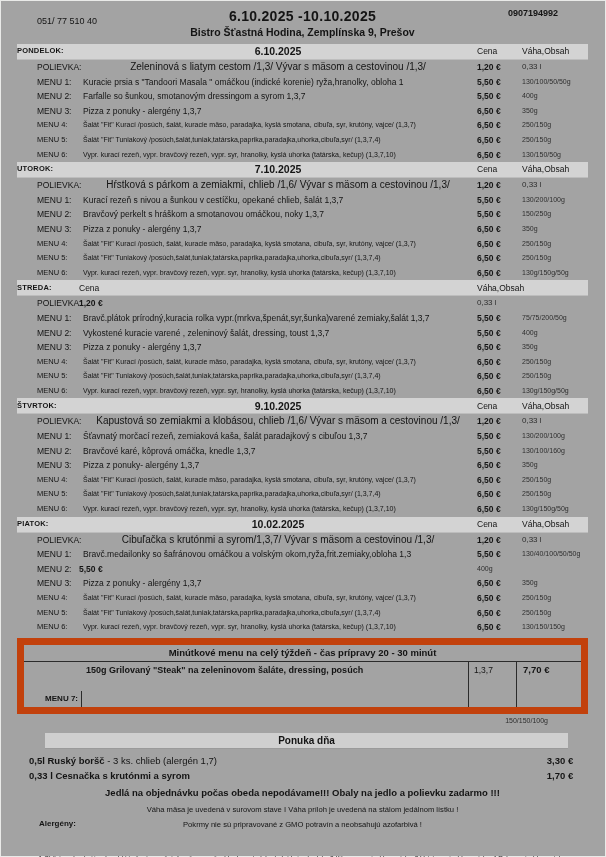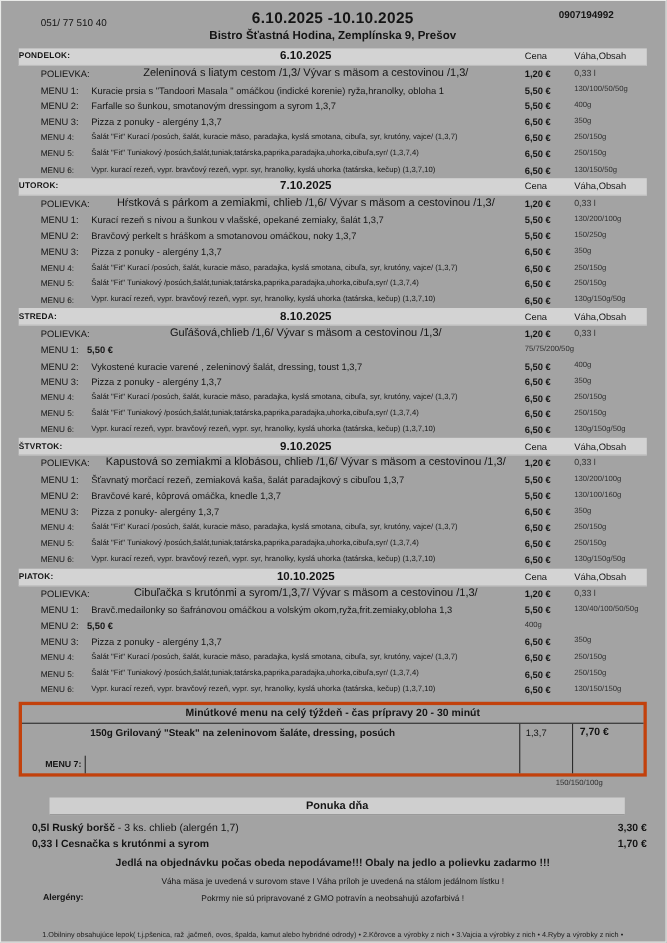--- a/index.html
+++ b/index.html
@@ -32,40 +32,40 @@
   .label{font-size:8.5px;padding-left:8px;white-space:nowrap;}
   .item .label{padding-left:20px;}
   .item.small .label{font-size:7.5px;}
   .desc{font-size:8.5px;white-space:nowrap;overflow:visible;padding-left:4px;}
   .center .desc{text-align:center;font-size:10px;padding-left:0;}
   .item.small .desc{font-size:7px;}
   .price{font-size:8.5px;font-weight:bold;white-space:nowrap;}
   .weight{font-size:7px;color:#2e2e2e;white-space:nowrap;}
   .center .weight{font-size:8px;}
   
-  .minute-box{border:3px solid #c2410c;margin-top:3px;}
+  .minute-box{border:7px solid #c2410c;margin-top:3px;}
   .minute-title{
     text-align:center;font-weight:bold;font-size:9.5px;line-height:16px;
     border-bottom:1.5px solid #2b2b2b;
   }
   .minute-row{display:grid;grid-template-columns:58px 1fr 48px 64px;line-height:16px;}
   .minute-label{font-size:8px;font-weight:bold;text-align:right;padding-right:3px;border-right:1px solid #2b2b2b;margin-top:29px;}
   .minute-desc{font-size:9px;font-weight:bold;padding-left:4px;border-right:1px solid #2b2b2b;}
   .minute-alg{font-size:8.5px;padding-left:5px;border-right:1px solid #2b2b2b;}
   .minute-price{font-size:9.5px;font-weight:bold;padding-left:6px;}
   .minute-weight{text-align:right;font-size:7px;padding-right:40px;line-height:13px;color:#2e2e2e;}
   
   .offer-bar{
     background:#cfcfcf;text-align:center;font-weight:bold;font-size:10px;
     line-height:15px;margin:6px 20px 4px 28px;border-bottom:1px solid #9a9a9a;
   }
   .offer-item{display:grid;grid-template-columns:1fr 70px;line-height:15px;padding-left:12px;}
   .offer-text{font-size:9.5px;}
   .offer-text b{font-weight:bold;}
-  .offer-price{font-weight:bold;font-size:9.5px;text-align:right;padding-left:14px;}
+  .offer-price{font-weight:bold;font-size:9.5px;text-align:center;padding-left:14px;}
   .note-strong{text-align:center;font-weight:bold;font-size:9.5px;line-height:16px;margin-top:2px;}
   .note-small{text-align:center;font-size:7.6px;line-height:12px;margin-top:3px;}
   .gmo-row{position:relative;margin-top:2px;}
   .allergens-label{position:absolute;left:22px;top:0;font-weight:bold;font-size:8px;}
   
   .footnote{
     margin:22px 8px 0 8px;text-align:center;font-size:6.6px;line-height:11.5px;color:#1c1c1c;
   }
 </style>
 </head>
@@ -139,21 +139,21 @@
           <span class="dvaha">Váha,Obsah</span>
         </div>
         <div class="row item center">
           <span class="label">POLIEVKA:</span>
           <span class="desc">Hŕstková s párkom a zemiakmi, chlieb /1,6/  Vývar s mäsom a cestovinou /1,3/</span>
           <span class="price">1,20 €</span>
           <span class="weight">0,33 l</span>
         </div>
         <div class="row item">
           <span class="label">MENU 1:</span>
-          <span class="desc">Kurací rezeň s nivou a šunkou v vlašské, opekané zemiaky, šalát  1,3,7</span>
+          <span class="desc">Kurací rezeň s nivou a šunkou v cestíčku, opekané chlieb, šalát  1,3,7</span>
           <span class="price">5,50 €</span>
           <span class="weight">130/200/100g</span>
         </div>
         <div class="row item">
           <span class="label">MENU 2:</span>
           <span class="desc">Bravčový perkelt s hráškom a smotanovou omáčkou, noky  1,3,7</span>
           <span class="price">5,50 €</span>
           <span class="weight">150/250g</span>
         </div>
         <div class="row item">
@@ -177,32 +177,31 @@
         <div class="row item small">
           <span class="label">MENU 6:</span>
           <span class="desc">Vypr. kurací rezeň, vypr. bravčový rezeň, vypr. syr, hranolky, kyslá uhorka (tatárska, kečup) (1,3,7,10)</span>
           <span class="price">6,50 €</span>
           <span class="weight">130g/150g/50g</span>
         </div>
       </section>
       <section class="day">
         <div class="row day-header">
           <span class="dlabel">STREDA:</span>
-          <span class="ddate">8.10.2025</span>
-          <span class="dcena">Cena</span>
-          <span class="dvaha">Váha,Obsah</span>
-        </div>
-        <div class="row item center">
-          <span class="label">POLIEVKA:</span>
-          <span class="desc">Guľášová,chlieb /1,6/  Výv​ar s mäsom a cestovinou  /1,3/</span>
-          <span class="price">1,20 €</span>
-          <span class="weight">0,33 l</span>
-        </div>
-        <div class="row item">
-          <span class="label">MENU 1:</span>
+          <span class="dcena">Cena</span>
+          <span class="dvaha">Váha,Obsah</span>
+        </div>
+        <div class="row item center">
+          <span class="label">POLIEVKA:</span>
+          <span class="price">1,20 €</span>
+          <span class="weight">0,33 l</span>
+        </div>
+        <div class="row item">
+          <span class="label">MENU 1:</span>
+          <span class="desc">Bravč.plátok prírodný,kuracia rolka vypr.(mrkva,špenát,syr,šunka)varené zemiaky,šalát 1,3,7</span>
           <span class="price">5,50 €</span>
           <span class="weight">75/75/200/50g</span>
         </div>
         <div class="row item">
           <span class="label">MENU 2:</span>
           <span class="desc">Vykostené kuracie varené , zeleninový šalát, dressing, toust  1,3,7</span>
           <span class="price">5,50 €</span>
           <span class="weight">400g</span>
         </div>
         <div class="row item">
@@ -276,21 +275,21 @@
         <div class="row item small">
           <span class="label">MENU 6:</span>
           <span class="desc">Vypr. kurací rezeň, vypr. bravčový rezeň, vypr. syr, hranolky, kyslá uhorka (tatárska, kečup) (1,3,7,10)</span>
           <span class="price">6,50 €</span>
           <span class="weight">130g/150g/50g</span>
         </div>
       </section>
       <section class="day">
         <div class="row day-header">
           <span class="dlabel">PIATOK:</span>
-          <span class="ddate">10.10.2025</span>
+          <span class="ddate">10.02.2025</span>
           <span class="dcena">Cena</span>
           <span class="dvaha">Váha,Obsah</span>
         </div>
         <div class="row item center">
           <span class="label">POLIEVKA:</span>
           <span class="desc">Cibuľačka s krutónmi a syrom/1,3,7/ Vývar s mäsom a cestovinou /1,3/</span>
           <span class="price">1,20 €</span>
           <span class="weight">0,33 l</span>
         </div>
         <div class="row item">

